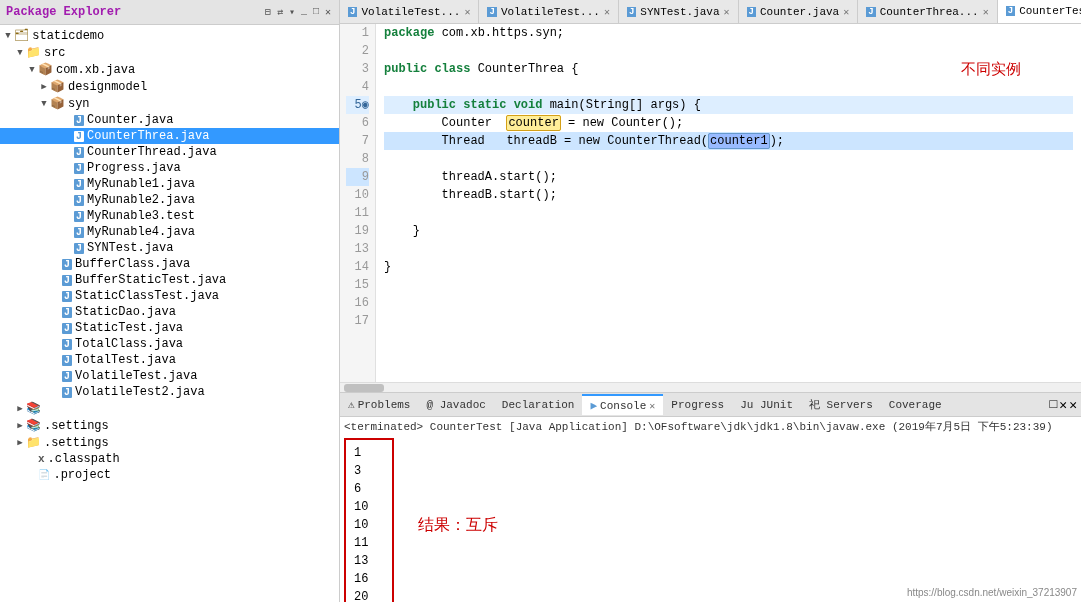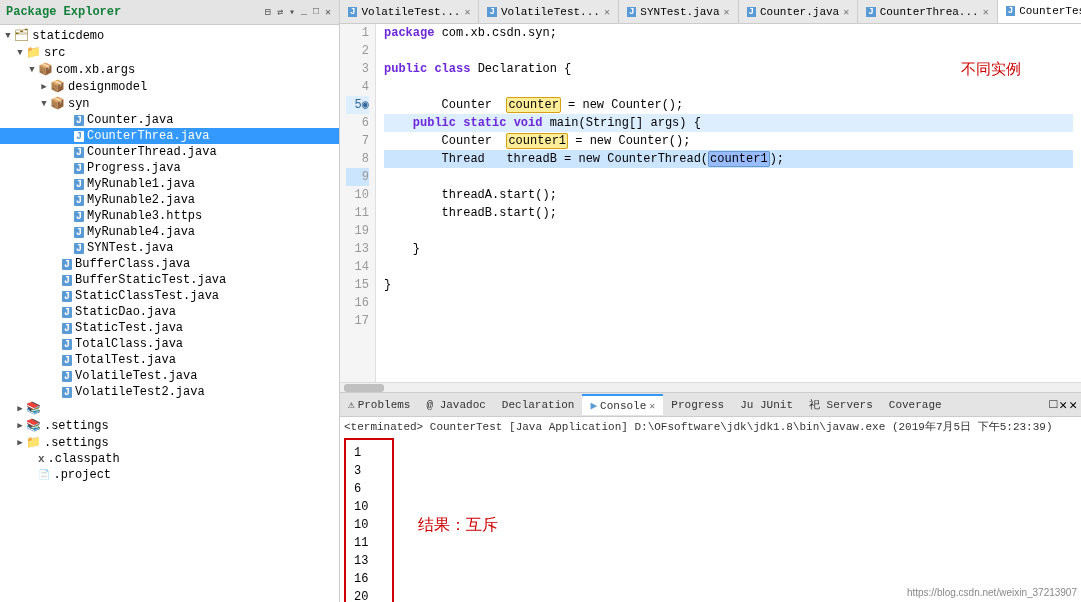--- a/index.html
+++ b/index.html
@@ -4,21 +4,21 @@
   <style>
     * { margin: 0; padding: 0; box-sizing: border-box; }
     body { font-family: 'Consolas', 'Courier New', monospace; font-size: 12px; background: #f0f0f0; overflow: hidden; width: 1081px; height: 602px; display: flex; flex-direction: column; }
 
     
     .main-area { display: flex; flex: 1; overflow: hidden; }
 
     
     .left-panel { width: 340px; display: flex; flex-direction: column; border-right: 1px solid #ccc; background: #fff; flex-shrink: 0; }
     .panel-header { background: #e4e4e4; border-bottom: 1px solid #ccc; padding: 4px 6px; display: flex; align-items: center; justify-content: space-between; height: 25px; }
-    .panel-title { font-size: 12px; font-weight: bold; color: #15803d; }
+    .panel-title { font-size: 12px; font-weight: bold; color: #a21caf; }
     .panel-actions { display: flex; gap: 2px; }
     .panel-action-btn { font-size: 10px; color: #555; cursor: pointer; padding: 1px 2px; }
 
     
     .tree { flex: 1; overflow-y: auto; overflow-x: auto; padding: 2px 0; background: #fff; }
     .tree-item { display: flex; align-items: center; padding: 1px 0; cursor: pointer; white-space: nowrap; }
     .tree-item.selected { background: #3399ff; color: white; }
     .tree-item .arrow { width: 12px; font-size: 9px; color: #555; display: inline-block; text-align: center; }
 
     
@@ -32,21 +32,21 @@
     
     .code-editor { flex: 1; overflow: hidden; background: #fff; display: flex; flex-direction: column; }
     .code-area { flex: 1; overflow: auto; display: flex; }
     .line-numbers { background: #f5f5f5; border-right: 1px solid #e0e0e0; padding: 0 6px; text-align: right; color: #999; font-size: 12px; user-select: none; min-width: 36px; }
     .line-number { line-height: 18px; }
     .code-content { flex: 1; padding: 0 8px; overflow-x: auto; }
     .code-line { line-height: 18px; white-space: pre; font-size: 12px; }
     .code-line.highlighted { background: #cce5ff; }
 
     
-    .kw { color: #6d28d9; font-weight: bold; }
+    .kw { color: #15803d; font-weight: bold; }
     .normal { color: #000; }
 
     
     .bottom-panel { height: 210px; display: flex; flex-direction: column; border-top: 1px solid #ccc; background: #fff; flex-shrink: 0; }
     .bottom-tabs { display: flex; background: #e4e4e4; border-bottom: 1px solid #ccc; height: 24px; flex-shrink: 0; align-items: center; }
     .bottom-tab { padding: 3px 8px; font-size: 11px; cursor: pointer; color: #333; display: flex; align-items: center; gap: 3px; }
     .bottom-tab.active { background: #fff; border-top: 2px solid #3399ff; }
     .bottom-tab-actions { margin-left: auto; display: flex; gap: 2px; padding-right: 4px; }
 
     .console-content { flex: 1; overflow: auto; padding: 2px 4px; font-size: 12px; }
@@ -84,21 +84,21 @@
 
         <div class="tree-item" style="padding-left:14px;">
           <span class="arrow">▼</span>
           <span style="color:#c8a000; margin-right:3px;">📁</span>
           <span>src</span>
         </div>
 
         <div class="tree-item" style="padding-left:26px;">
           <span class="arrow">▼</span>
           <span style="color:#5b9bd5; margin-right:3px;">📦</span>
-          <span>com.xb.args</span>
+          <span>com.xb.java</span>
         </div>
 
         <div class="tree-item" style="padding-left:38px;">
           <span class="arrow">▶</span>
           <span style="color:#5b9bd5; margin-right:3px;">📦</span>
           <span>designmodel</span>
         </div>
 
         <div class="tree-item" style="padding-left:38px;">
           <span class="arrow">▼</span>
@@ -138,21 +138,21 @@
 
         <div class="tree-item" style="padding-left:62px;">
           <span class="arrow" style="width:12px;"></span>
           <span style="background:#5b9bd5; color:white; font-size:10px; padding:0 2px; margin-right:3px; border-radius:1px; font-weight:bold;">J</span>
           <span>MyRunable2.java</span>
         </div>
 
         <div class="tree-item" style="padding-left:62px;">
           <span class="arrow" style="width:12px;"></span>
           <span style="background:#5b9bd5; color:white; font-size:10px; padding:0 2px; margin-right:3px; border-radius:1px; font-weight:bold;">J</span>
-          <span>MyRunable3.https</span>
+          <span>MyRunable3.test</span>
         </div>
 
         <div class="tree-item" style="padding-left:62px;">
           <span class="arrow" style="width:12px;"></span>
           <span style="background:#5b9bd5; color:white; font-size:10px; padding:0 2px; margin-right:3px; border-radius:1px; font-weight:bold;">J</span>
           <span>MyRunable4.java</span>
         </div>
 
         <div class="tree-item" style="padding-left:62px;">
           <span class="arrow" style="width:12px;"></span>
@@ -297,27 +297,26 @@
             <div class="line-number">11</div>
             <div class="line-number">19</div>
             <div class="line-number">13</div>
             <div class="line-number">14</div>
             <div class="line-number">15</div>
             <div class="line-number">16</div>
             <div class="line-number">17</div>
           </div>
 
           <div class="code-content" style="flex:1; position:relative;">
-            <div class="code-line"><span class="kw">package</span> <span class="normal">com.xb.csdn.syn;</span></div>
-            <div class="code-line">&nbsp;</div>
-            <div class="code-line"><span class="kw">public</span> <span class="kw">class</span> <span class="normal">Declaration {</span></div>
-            <div class="code-line">&nbsp;</div>
+            <div class="code-line"><span class="kw">package</span> <span class="normal">com.xb.https.syn;</span></div>
+            <div class="code-line">&nbsp;</div>
+            <div class="code-line"><span class="kw">public</span> <span class="kw">class</span> <span class="normal">CounterThrea {</span></div>
+            <div class="code-line">&nbsp;</div>
+            <div class="code-line" style="background:#ddeeff;">    <span class="kw">public</span> <span class="kw">static</span> <span class="kw">void</span> <span class="normal">main(String[] args) {</span></div>
             <div class="code-line">        <span class="normal">Counter &nbsp;</span><span style="background:#ffee99; border:1px solid #d4a017; border-radius:2px; padding:0 1px;">counter</span><span class="normal"> = new Counter();</span></div>
-            <div class="code-line" style="background:#ddeeff;">    <span class="kw">public</span> <span class="kw">static</span> <span class="kw">void</span> <span class="normal">main(String[] args) {</span></div>
-            <div class="code-line">        <span class="normal">Counter &nbsp;</span><span style="background:#ffee99; border:1px solid #d4a017; border-radius:2px; padding:0 1px;">counter1</span><span class="normal"> = new Counter();</span></div>
             <div class="code-line highlighted">        <span class="normal">Thread &nbsp;&nbsp;threadB = new CounterThread(</span><span style="background:#99bbff; border:1px solid #6699cc; border-radius:2px; padding:0 1px;">counter1</span><span class="normal">);</span></div>
             <div class="code-line">&nbsp;</div>
             <div class="code-line">        <span class="normal">threadA.start();</span></div>
             <div class="code-line">        <span class="normal">threadB.start();</span></div>
             <div class="code-line">&nbsp;</div>
             <div class="code-line">    <span class="normal">}</span></div>
             <div class="code-line">&nbsp;</div>
             <div class="code-line"><span class="normal">}</span></div>
             <div class="code-line">&nbsp;</div>
 

